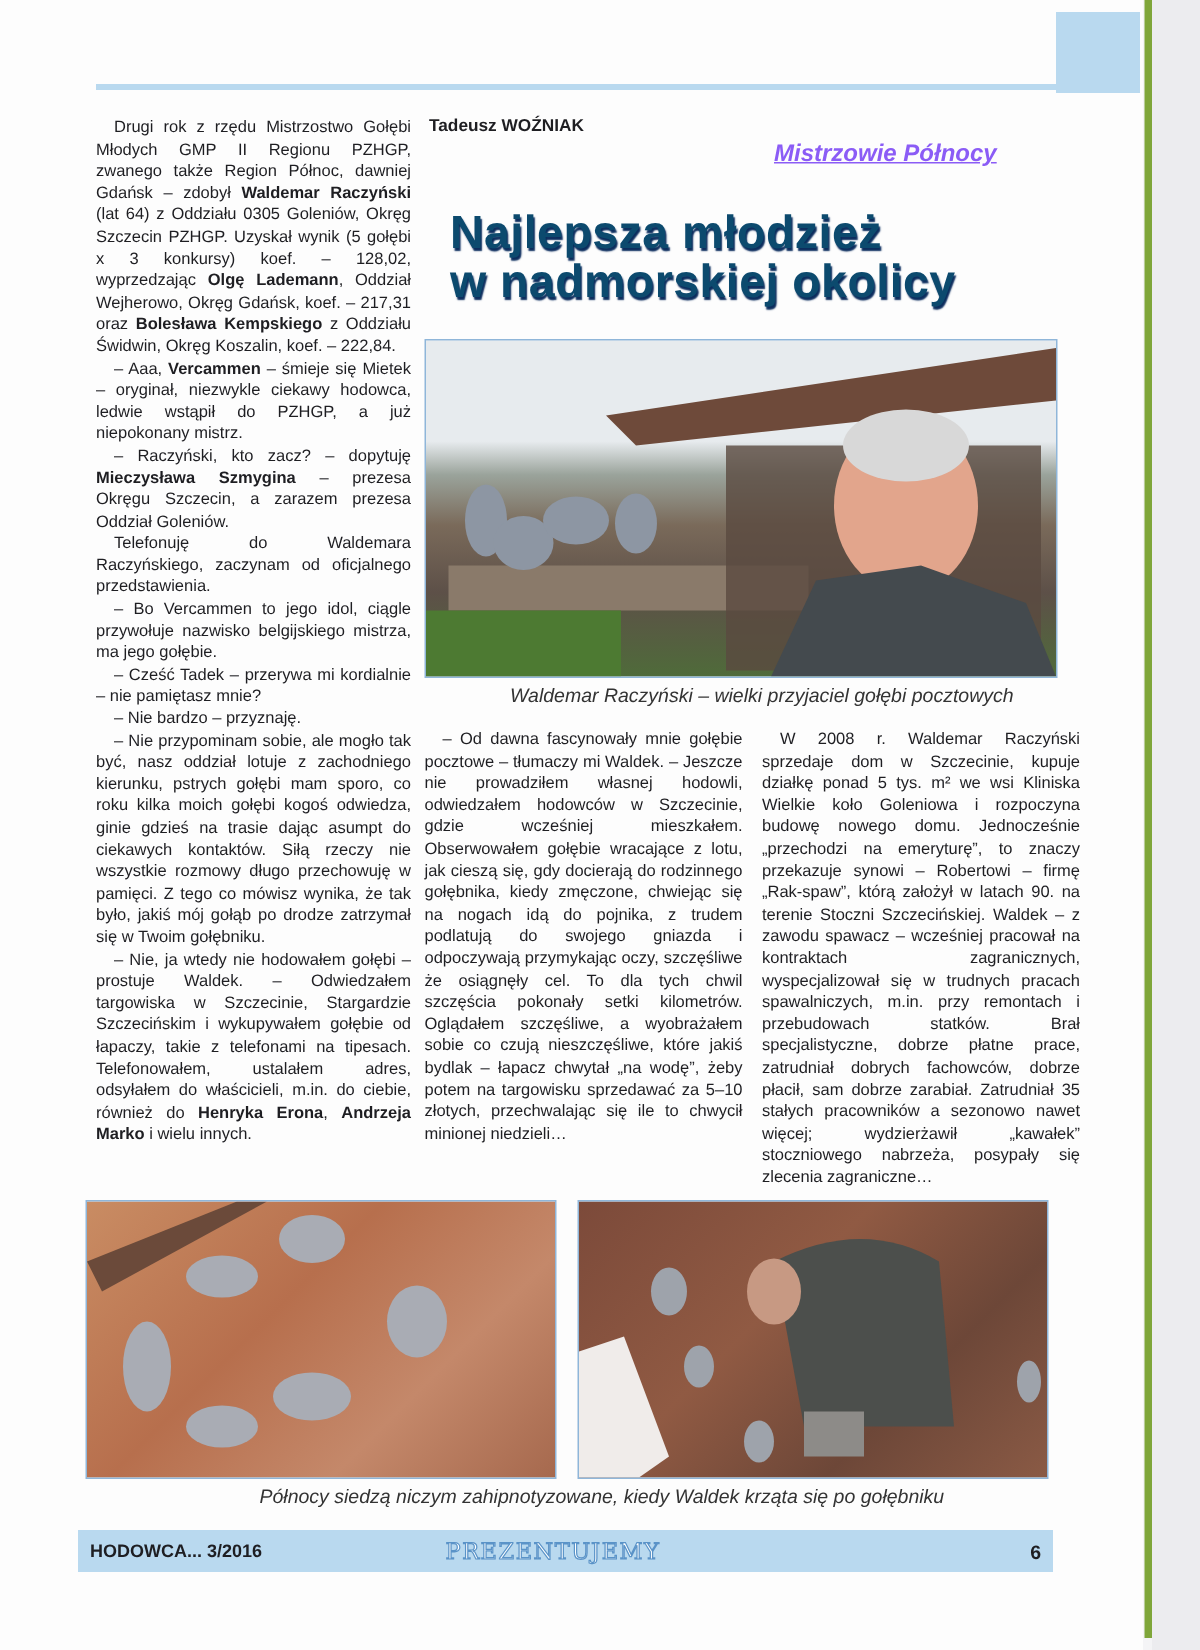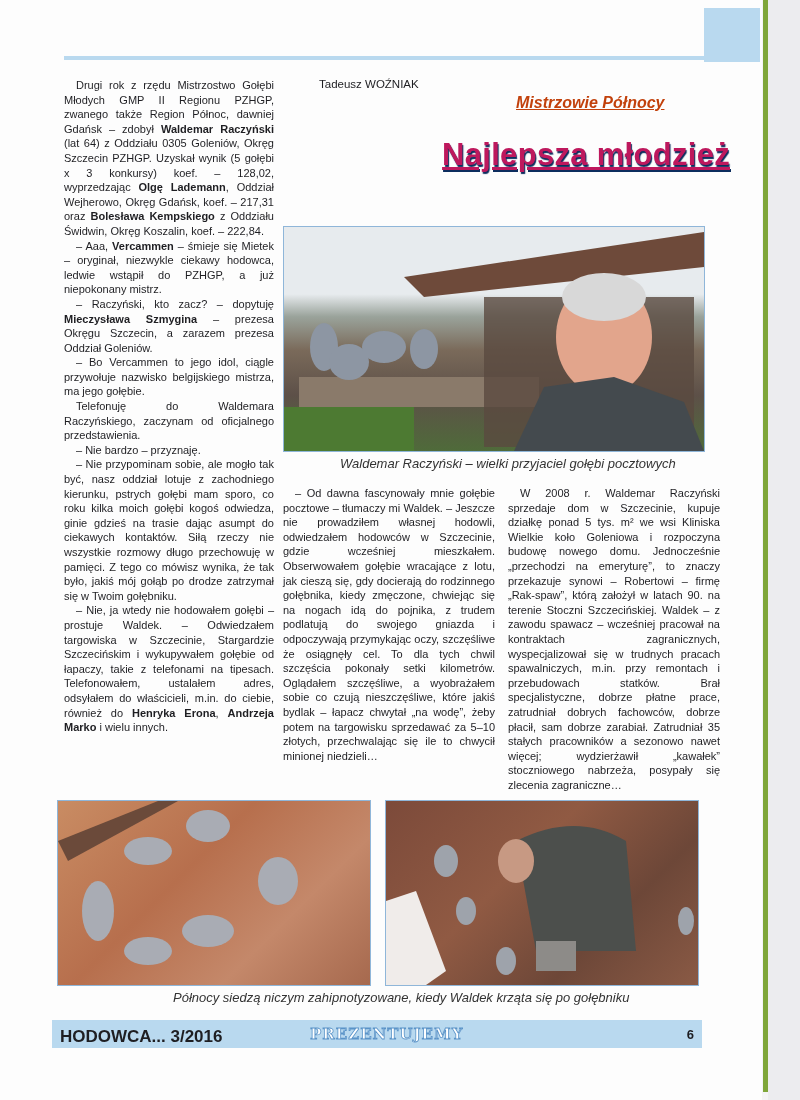--- a/index.html
+++ b/index.html
@@ -18,56 +18,58 @@
   .top-rule { position:absolute; left:64px; top:56px; width:640px; height:4px; background:#b9d9ef; }
   .top-tab { position:absolute; left:704px; top:8px; width:56px; height:54px; background:#b9d9ef; }
 
   .col { position:absolute; font-size:11px; line-height:14.6px; text-align:justify; }
   .col p { margin:0; text-indent:12px; }
   .col b { font-weight:bold; }
   .col1 { left:64px; top:78px; width:210px; }
   .col2 { left:283px; top:486px; width:212px; }
   .col3 { left:508px; top:486px; width:212px; }
 
-  .author { position:absolute; left:286px; top:78px; font-size:11.5px; font-weight:normal;margin-left:33px; }
-  .section { position:absolute; left:516px; top:94px; font-size:16px; font-weight:bold; font-style:italic; color:#c2410c; text-decoration:underline; }
-  .title { position:absolute; left:300px; top:138px; width:430px; text-align:right; font-size:31px; line-height:33px; font-weight:bold; color:#be185d; text-shadow:1px 2px 1px #0c2d5e; letter-spacing:0.3px;text-decoration:underline; }
+  .author { position:absolute; left:286px; top:78px; font-size:11.5px; font-weight:bold; }
+  .section { position:absolute; left:516px; top:94px; font-size:16px; font-weight:bold; font-style:italic; color:#8b5cf6; text-decoration:underline; }
+  .title { position:absolute; left:300px; top:138px; width:430px; text-align:left; font-size:31px; line-height:33px; font-weight:bold; color:#0c4a6e; text-shadow:1px 2px 1px #0c2d5e; letter-spacing:0.3px; }
 
   .photo { position:absolute; border:1px solid #8fb6d9; overflow:hidden; }
   .photo-main { left:283px; top:226px; width:420px; height:224px; background:linear-gradient(180deg,#e7ebee 0%,#e7ebee 30%,#9aa39b 40%,#7a6a5a 55%,#5d5048 75%,#4f6b3a 100%); }
   .caption { position:absolute; font-size:13px; font-style:italic; color:#333; }
   .cap-main { left:340px; top:456px; }
   .cap-bottom { left:173px; top:990px; }
   .photo-bl { left:57px; top:800px; width:312px; height:184px; background:linear-gradient(135deg,#c98c63 0%,#b76f4d 40%,#c4886a 70%,#a6694e 100%); }
   .photo-br { left:385px; top:800px; width:312px; height:184px; background:linear-gradient(135deg,#7c4a3a 0%,#905a43 40%,#6d4738 70%,#8a5a45 100%); }
 
   .footer { position:absolute; left:52px; top:1020px; width:650px; height:28px; background:#b9d9ef; }
-  .footer-left { position:absolute; left:8px; top:7px; font-size:17px; font-weight:bold; }
-  .footer-mid { position:absolute; left:258px; top:5px; font-family:"DejaVu Serif", serif; font-size:15px; font-weight:bold; color:#fff; -webkit-text-stroke:0.8px #5a93c8; letter-spacing:1px; }
+  .footer-left { position:absolute; left:8px; top:7px; font-size:12px; font-weight:bold; }
+  .footer-mid { position:absolute; left:245px; top:5px; font-family:"DejaVu Serif", serif; font-size:15px; font-weight:normal; color:#fff; -webkit-text-stroke:0.8px #5a93c8; letter-spacing:1px; }
   .footer-right { position:absolute; right:8px; top:7px; font-size:13px; font-weight:bold; }
 </style>
 </head>
 <body>
 
 <div class="page">
   <div class="top-rule"></div>
   <div class="top-tab"></div>
 
   <div class="author">Tadeusz WOŹNIAK</div>
   <div class="section">Mistrzowie Północy</div>
   <div class="title">
     <div>Najlepsza młodzież</div>
+    <div>w nadmorskiej okolicy</div>
   </div>
 
   <div class="col col1">
       <p>Drugi rok z rzędu Mistrzostwo Gołębi Młodych GMP II Regionu PZHGP, zwanego także Region Północ, dawniej Gdańsk – zdobył <b>Waldemar Raczyński</b> (lat 64) z Oddziału 0305 Goleniów, Okręg Szczecin PZHGP. Uzyskał wynik (5 gołębi x 3 konkursy) koef. – 128,02, wyprzedzając <b>Olgę Lademann</b>, Oddział Wejherowo, Okręg Gdańsk, koef. – 217,31 oraz <b>Bolesława Kempskiego</b> z Oddziału Świdwin, Okręg Koszalin, koef. – 222,84.</p>
       <p>– Aaa, <b>Vercammen</b> – śmieje się Mietek – oryginał, niezwykle ciekawy hodowca, ledwie wstąpił do PZHGP, a już niepokonany mistrz.</p>
       <p>– Raczyński, kto zacz? – dopytuję <b>Mieczysława Szmygina</b> – prezesa Okręgu Szczecin, a zarazem prezesa Oddział Goleniów.</p>
+      <p>Telefonuję do Waldemara Raczyńskiego, zaczynam od oficjalnego przedstawienia.</p>
       <p>– Bo Vercammen to jego idol, ciągle przywołuje nazwisko belgijskiego mistrza, ma jego gołębie.</p>
-      <p>Telefonuję do Waldemara Raczyńskiego, zaczynam od oficjalnego przedstawienia.</p>
+      <p>– Cześć Tadek – przerywa mi kordialnie – nie pamiętasz mnie?</p>
       <p>– Nie bardzo – przyznaję.</p>
       <p>– Nie przypominam sobie, ale mogło tak być, nasz oddział lotuje z zachodniego kierunku, pstrych gołębi mam sporo, co roku kilka moich gołębi kogoś odwiedza, ginie gdzieś na trasie dając asumpt do ciekawych kontaktów. Siłą rzeczy nie wszystkie rozmowy długo przechowuję w pamięci. Z tego co mówisz wynika, że tak było, jakiś mój gołąb po drodze zatrzymał się w Twoim gołębniku.</p>
       <p>– Nie, ja wtedy nie hodowałem gołębi – prostuje Waldek. – Odwiedzałem targowiska w Szczecinie, Stargardzie Szczecińskim i wykupywałem gołębie od łapaczy, takie z telefonami na tipesach. Telefonowałem, ustalałem adres, odsyłałem do właścicieli, m.in. do ciebie, również do <b>Henryka Erona</b>, <b>Andrzeja Marko</b> i wielu innych.</p>
     </div>
 
   <div class="photo photo-main">
     <svg width="420" height="224" viewBox="0 0 420 224">
       <polygon points="120,50 420,5 420,40 140,70" fill="#6e4a3a"></polygon>
       <rect x="15" y="150" width="240" height="30" fill="#8a7a6a"></rect>
       <rect x="200" y="70" width="210" height="150" fill="#5a4a40" opacity="0.8"></rect>

